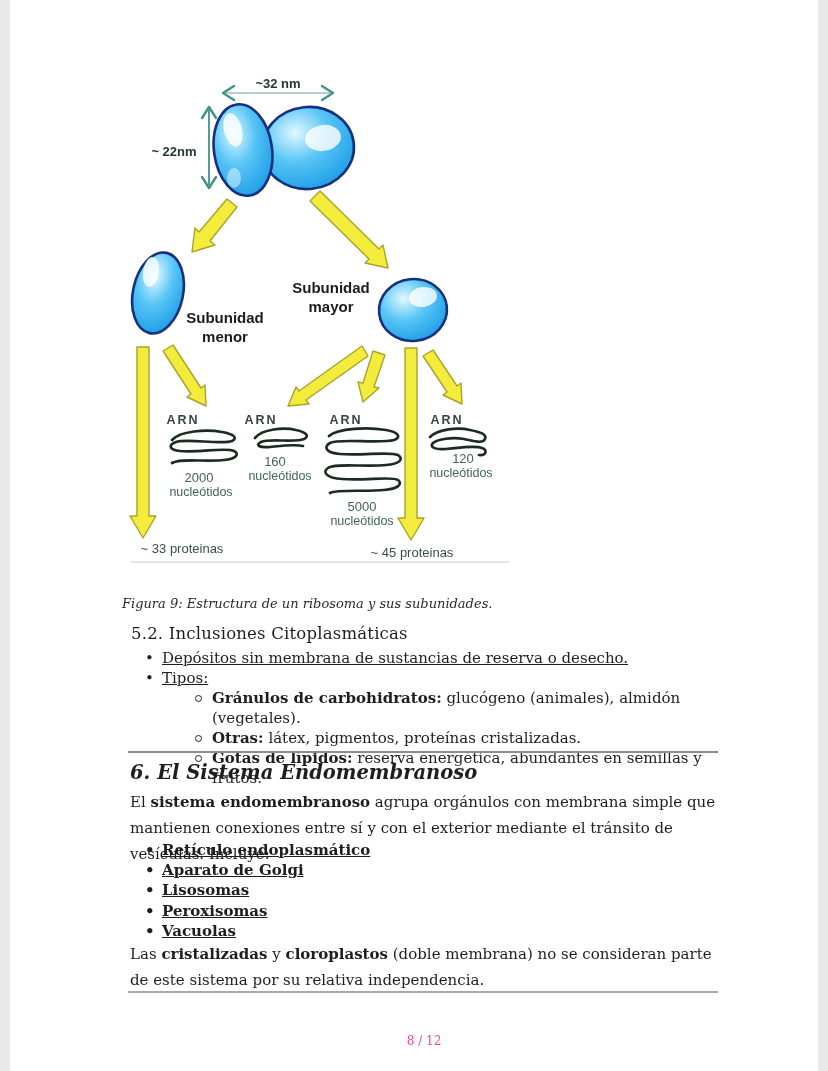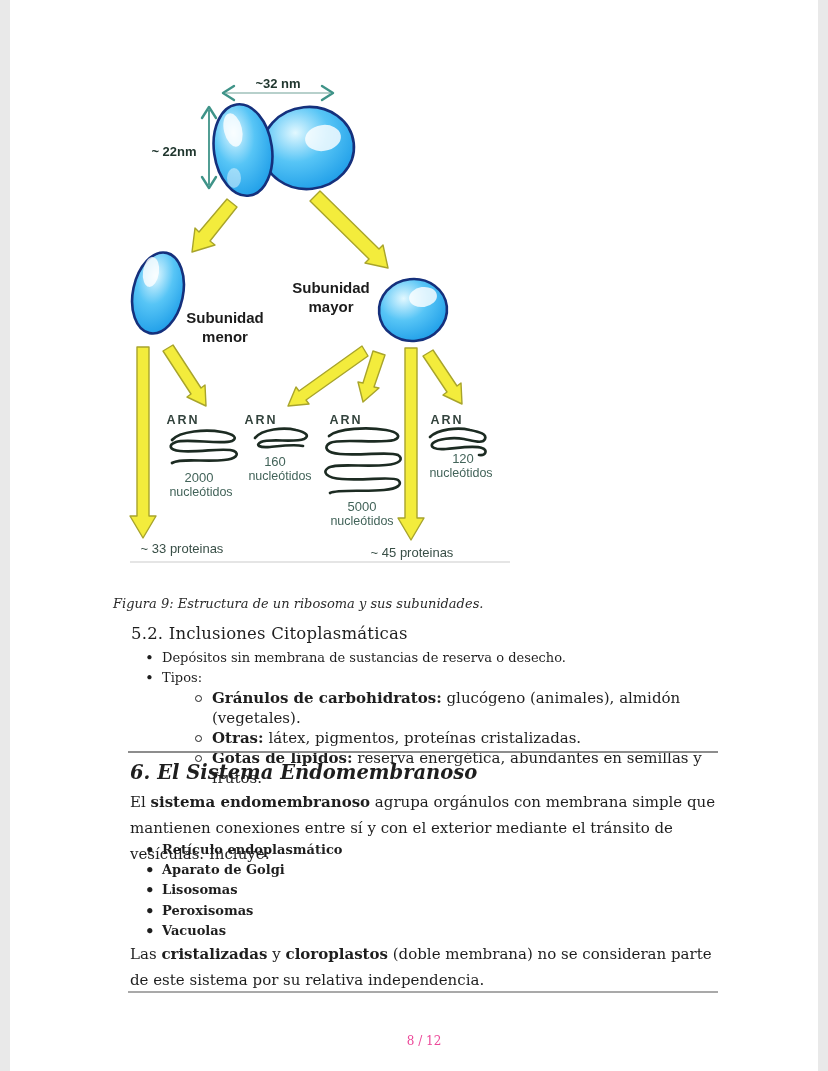--- a/index.html
+++ b/index.html
@@ -5,27 +5,27 @@
   * { margin:0; padding:0; box-sizing:border-box; }
   html,body { background:#e9e9e9; }
   .page {
     position:relative; width:808px; height:1071px; margin:0 auto;
     background:#ffffff; overflow:hidden;
     font-family:"DejaVu Serif","Liberation Serif",serif;
     color:#1e1e1e;
   }
   .abs { position:absolute; }
   .figure-svg { position:absolute; left:112px; top:66px; width:396px; height:502px; }
-  .caption { left:103px; top:596px; font-style:italic; font-size:13px; color:#2a2a2a; }
+  .caption { left:112px; top:596px; font-style:italic; font-size:13px; color:#2a2a2a; }
   .h52 { left:121px; top:624px; font-size:16.5px; font-weight:normal; letter-spacing:0.2px; }
   .h6  { left:120px; top:761px; font-size:19.5px; font-weight:bold;font-style:italic; }
   .bodyblock { width:600px; font-size:15px; line-height:20px; }
   .para { left:120px; width:597px; font-size:15px; line-height:26px; }
   .list52 { left:118px; top:648px; }
-  .li1 { position:relative; padding-left:34px; line-height:20px; font-size:13px; }
+  .li1 { position:relative; padding-left:34px; line-height:20px; font-size:15px;text-decoration:underline; }
   .li1::before { content:"•"; position:absolute; left:17px; top:0; font-size:15px; color:#1e1e1e; }
   .li2 { position:relative; padding-left:84px; line-height:20px; font-size:15px; }
   .li2::before { content:""; position:absolute; left:67px; top:7px; width:5px; height:5px;
                  border:1.6px solid #222; border-radius:50%; background:transparent; }
   .list6 { left:118px; top:840px; }
   .list6 .li1 { line-height:20.2px; font-weight:bold; }
   .rule { left:118px; width:590px; height:2px; background:#8d8d8d; border:none; }
   .rule2 { background:#a9a9a9; height:1.5px; }
   .pagenum { left:0; top:1034px; width:828px; text-align:center; font-size:12px; color:#ec4899; }
   b { font-weight:bold; }

